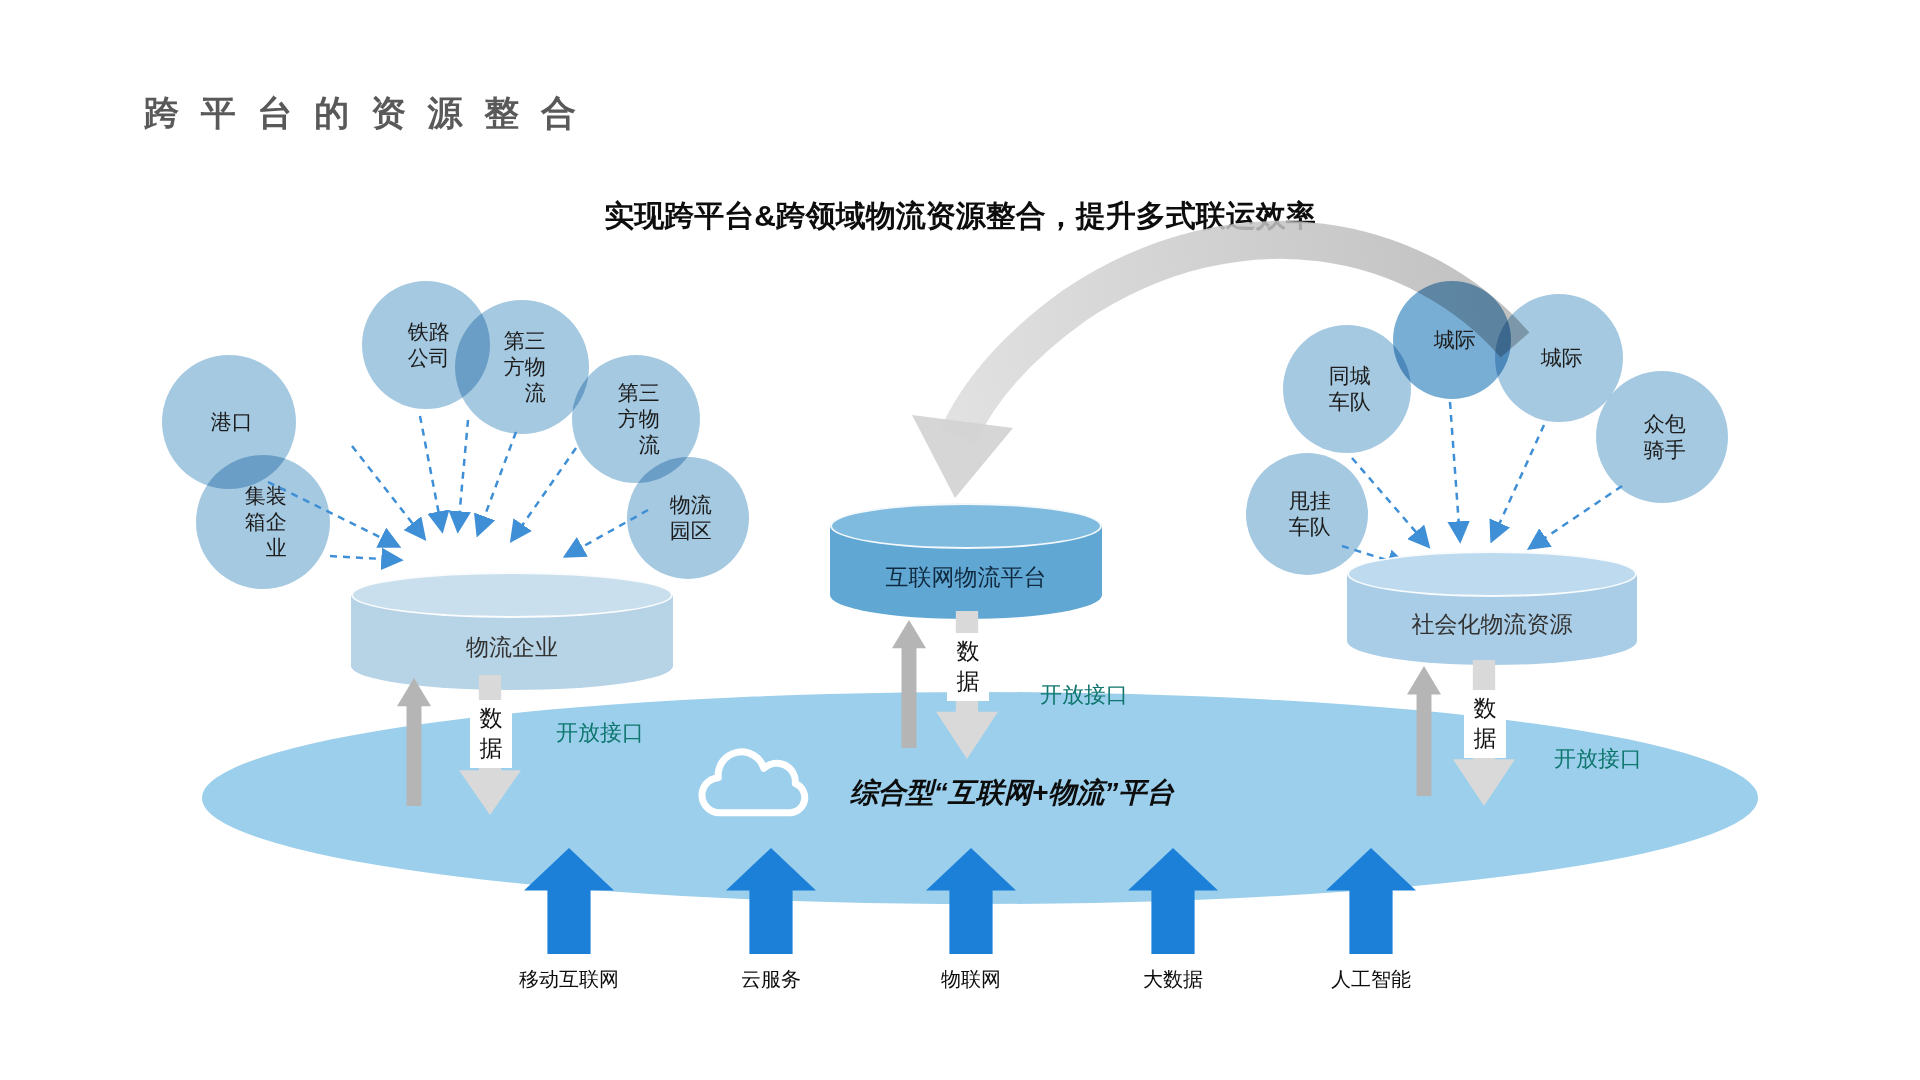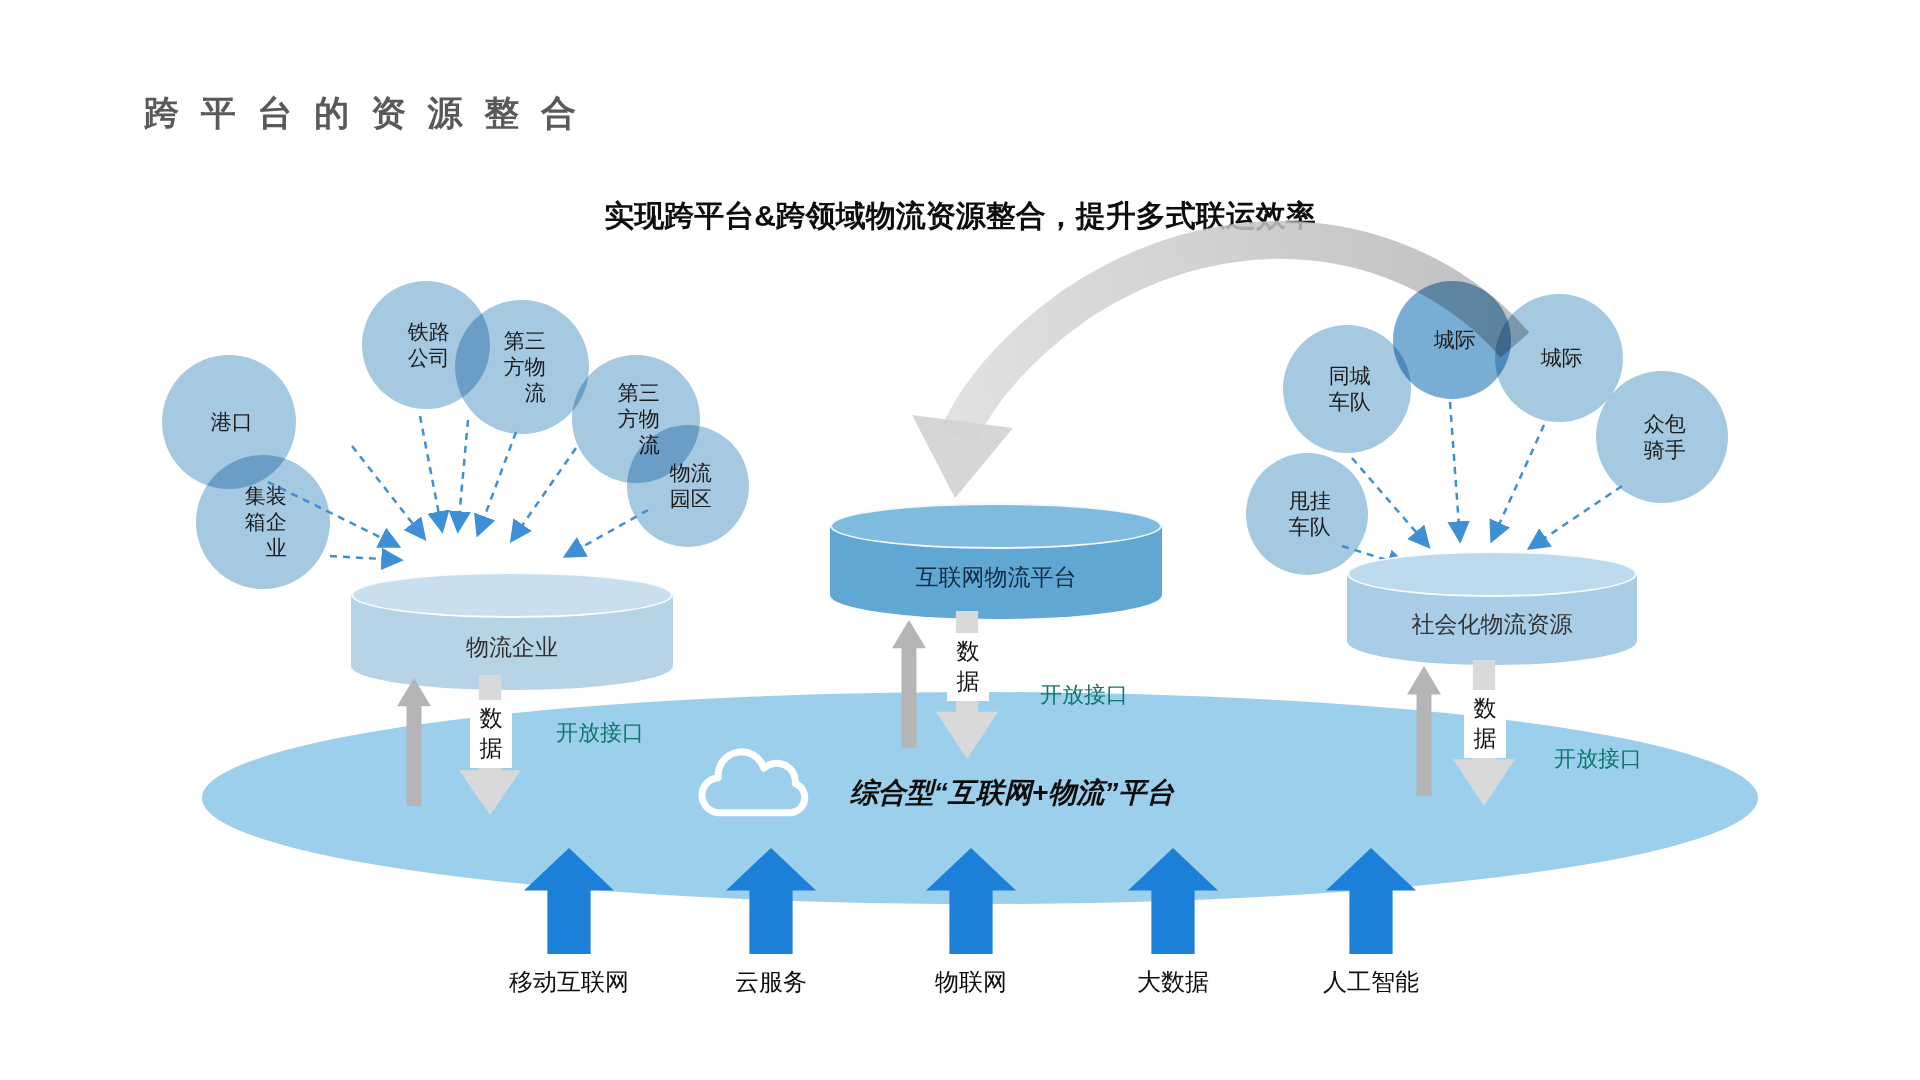--- a/index.html
+++ b/index.html
@@ -76,21 +76,21 @@
   .iface-label { position:absolute; font-size:22px; color:#0f766e; white-space:nowrap; }
 
   
   .tech-arrow {
     position:absolute; top:848px; width:90px; height:106px;
     background:var(--tech-arrow,#1c80d9);
     clip-path:polygon(50% 0%,100% 40%,74% 40%,74% 100%,26% 100%,26% 40%,0% 40%);
   }
   .tech-label {
     position:absolute; top:966px; transform:translateX(-50%);
-    font-size:24px; color:#0d0d0d; white-space:nowrap;
+    font-size:20px; color:#0d0d0d; white-space:nowrap;
   }
 </style>
 </head>
 <body>
 
 <div class="canvas">
 
   <h1 class="title">跨 平 台 的 资 源 整 合</h1>
   <div class="subtitle">实现跨平台&amp;跨领域物流资源整合，提升多式联运效率</div>
 
@@ -110,21 +110,21 @@
     </div>
   <div class="circle" style="left:362px;top:281px;width:128px;height:128px">
       <span>铁路公司</span>
     </div>
   <div class="circle" style="left:455px;top:300px;width:134px;height:134px">
       <span>第三方物流</span>
     </div>
   <div class="circle" style="left:572px;top:355px;width:128px;height:128px">
       <span>第三方物流</span>
     </div>
-  <div class="circle" style="left:627px;top:425px;width:122px;height:122px">
+  <div class="circle" style="left:627px;top:457px;width:122px;height:122px">
       <span>物流园区</span>
     </div>
   <div class="circle" style="left:196px;top:455px;width:134px;height:134px">
       <span>集装箱企业</span>
     </div>
 
   <div class="circle" style="left:1283px;top:325px;width:128px;height:128px">
       <span>同城车队</span>
     </div>
   <div class="circle dark" style="left:1393px;top:281px;width:118px;height:118px">
@@ -169,21 +169,21 @@
     <path d="M28,60 a15,15 0 0 1 -2,-30 a20,20 0 0 1 39,-8 a16,16 0 0 1 27,13 a13,13 0 0 1 -4,25 z" fill="none" stroke="#ffffff" stroke-width="6" stroke-linejoin="round"></path>
   </svg>
   <div class="platform-label">综合型“互联网+物流”平台</div>
 
   <div class="cylinder cyl-left" style="left:351px;top:572px;width:322px;height:118px">
     <div class="cyl-body">
         <span>物流企业</span>
       </div>
     <div class="cyl-cap"></div>
   </div>
-  <div class="cylinder cyl-center" style="left:830px;top:503px;width:332px;height:116px">
+  <div class="cylinder cyl-center" style="left:830px;top:503px;width:272px;height:116px">
     <div class="cyl-body">
         <span>互联网物流平台</span>
       </div>
     <div class="cyl-cap"></div>
   </div>
   <div class="cylinder cyl-right" style="left:1347px;top:551px;width:290px;height:114px">
     <div class="cyl-body">
         <span>社会化物流资源</span>
       </div>
     <div class="cyl-cap"></div>

